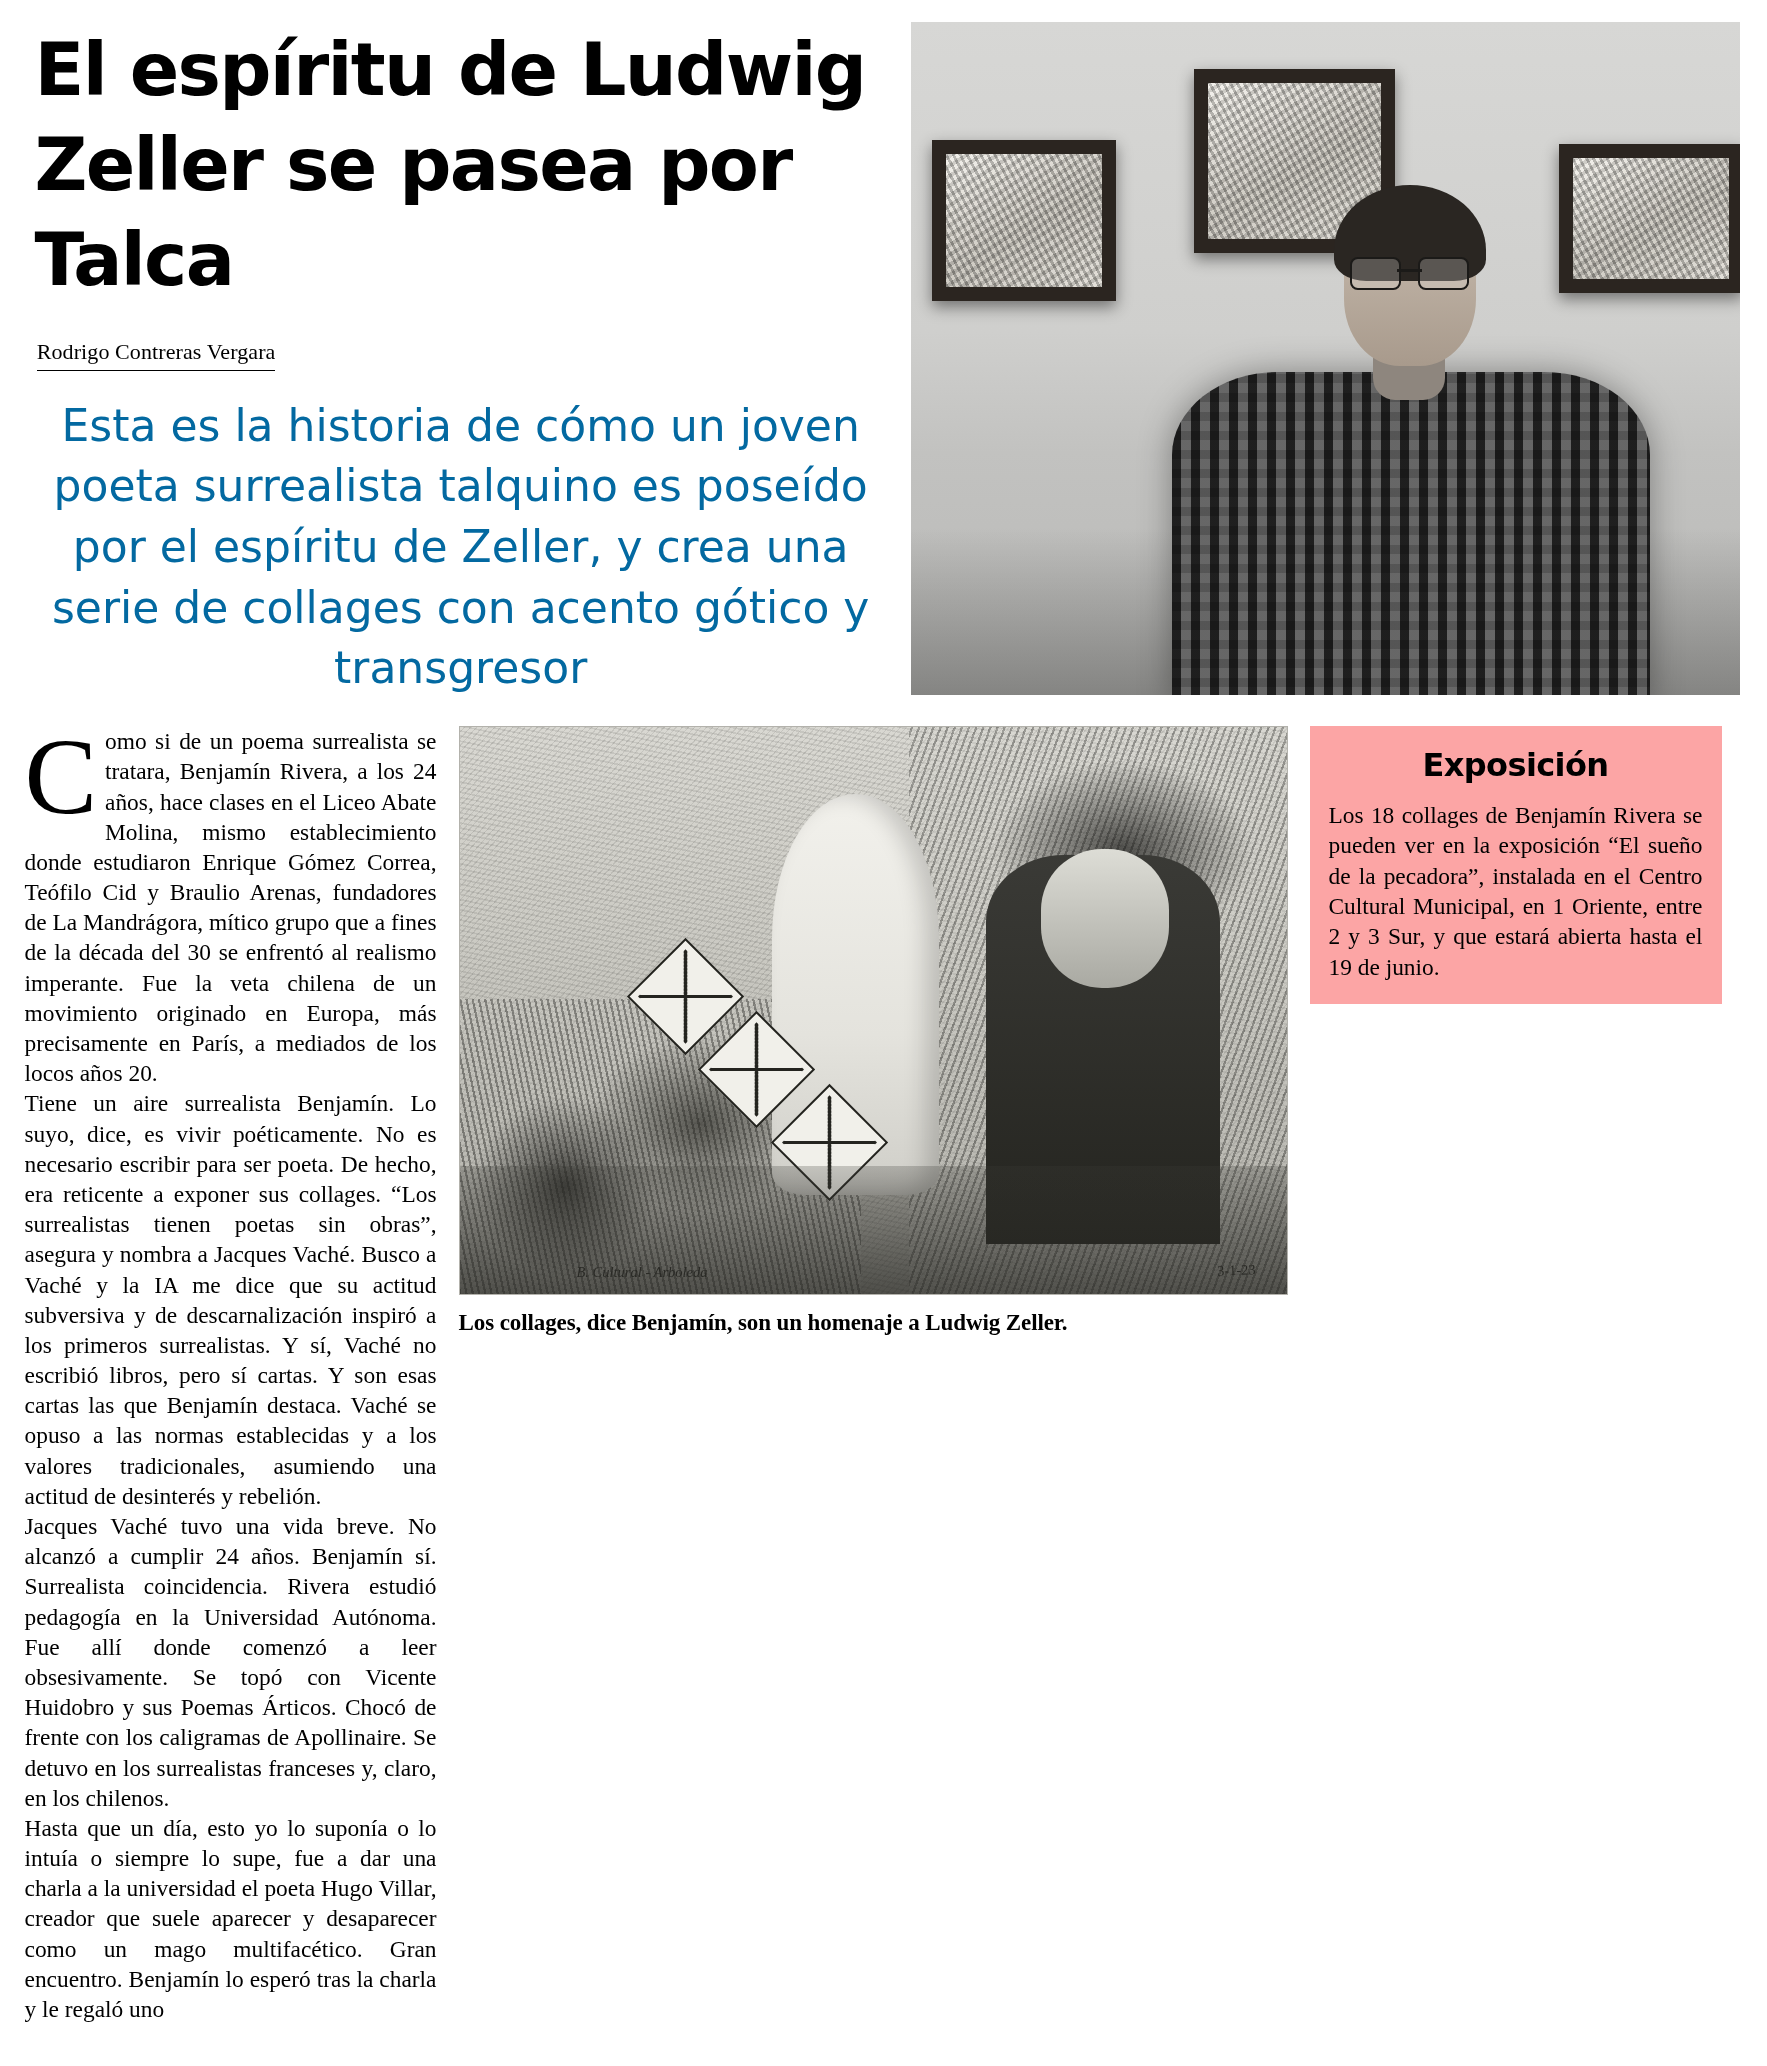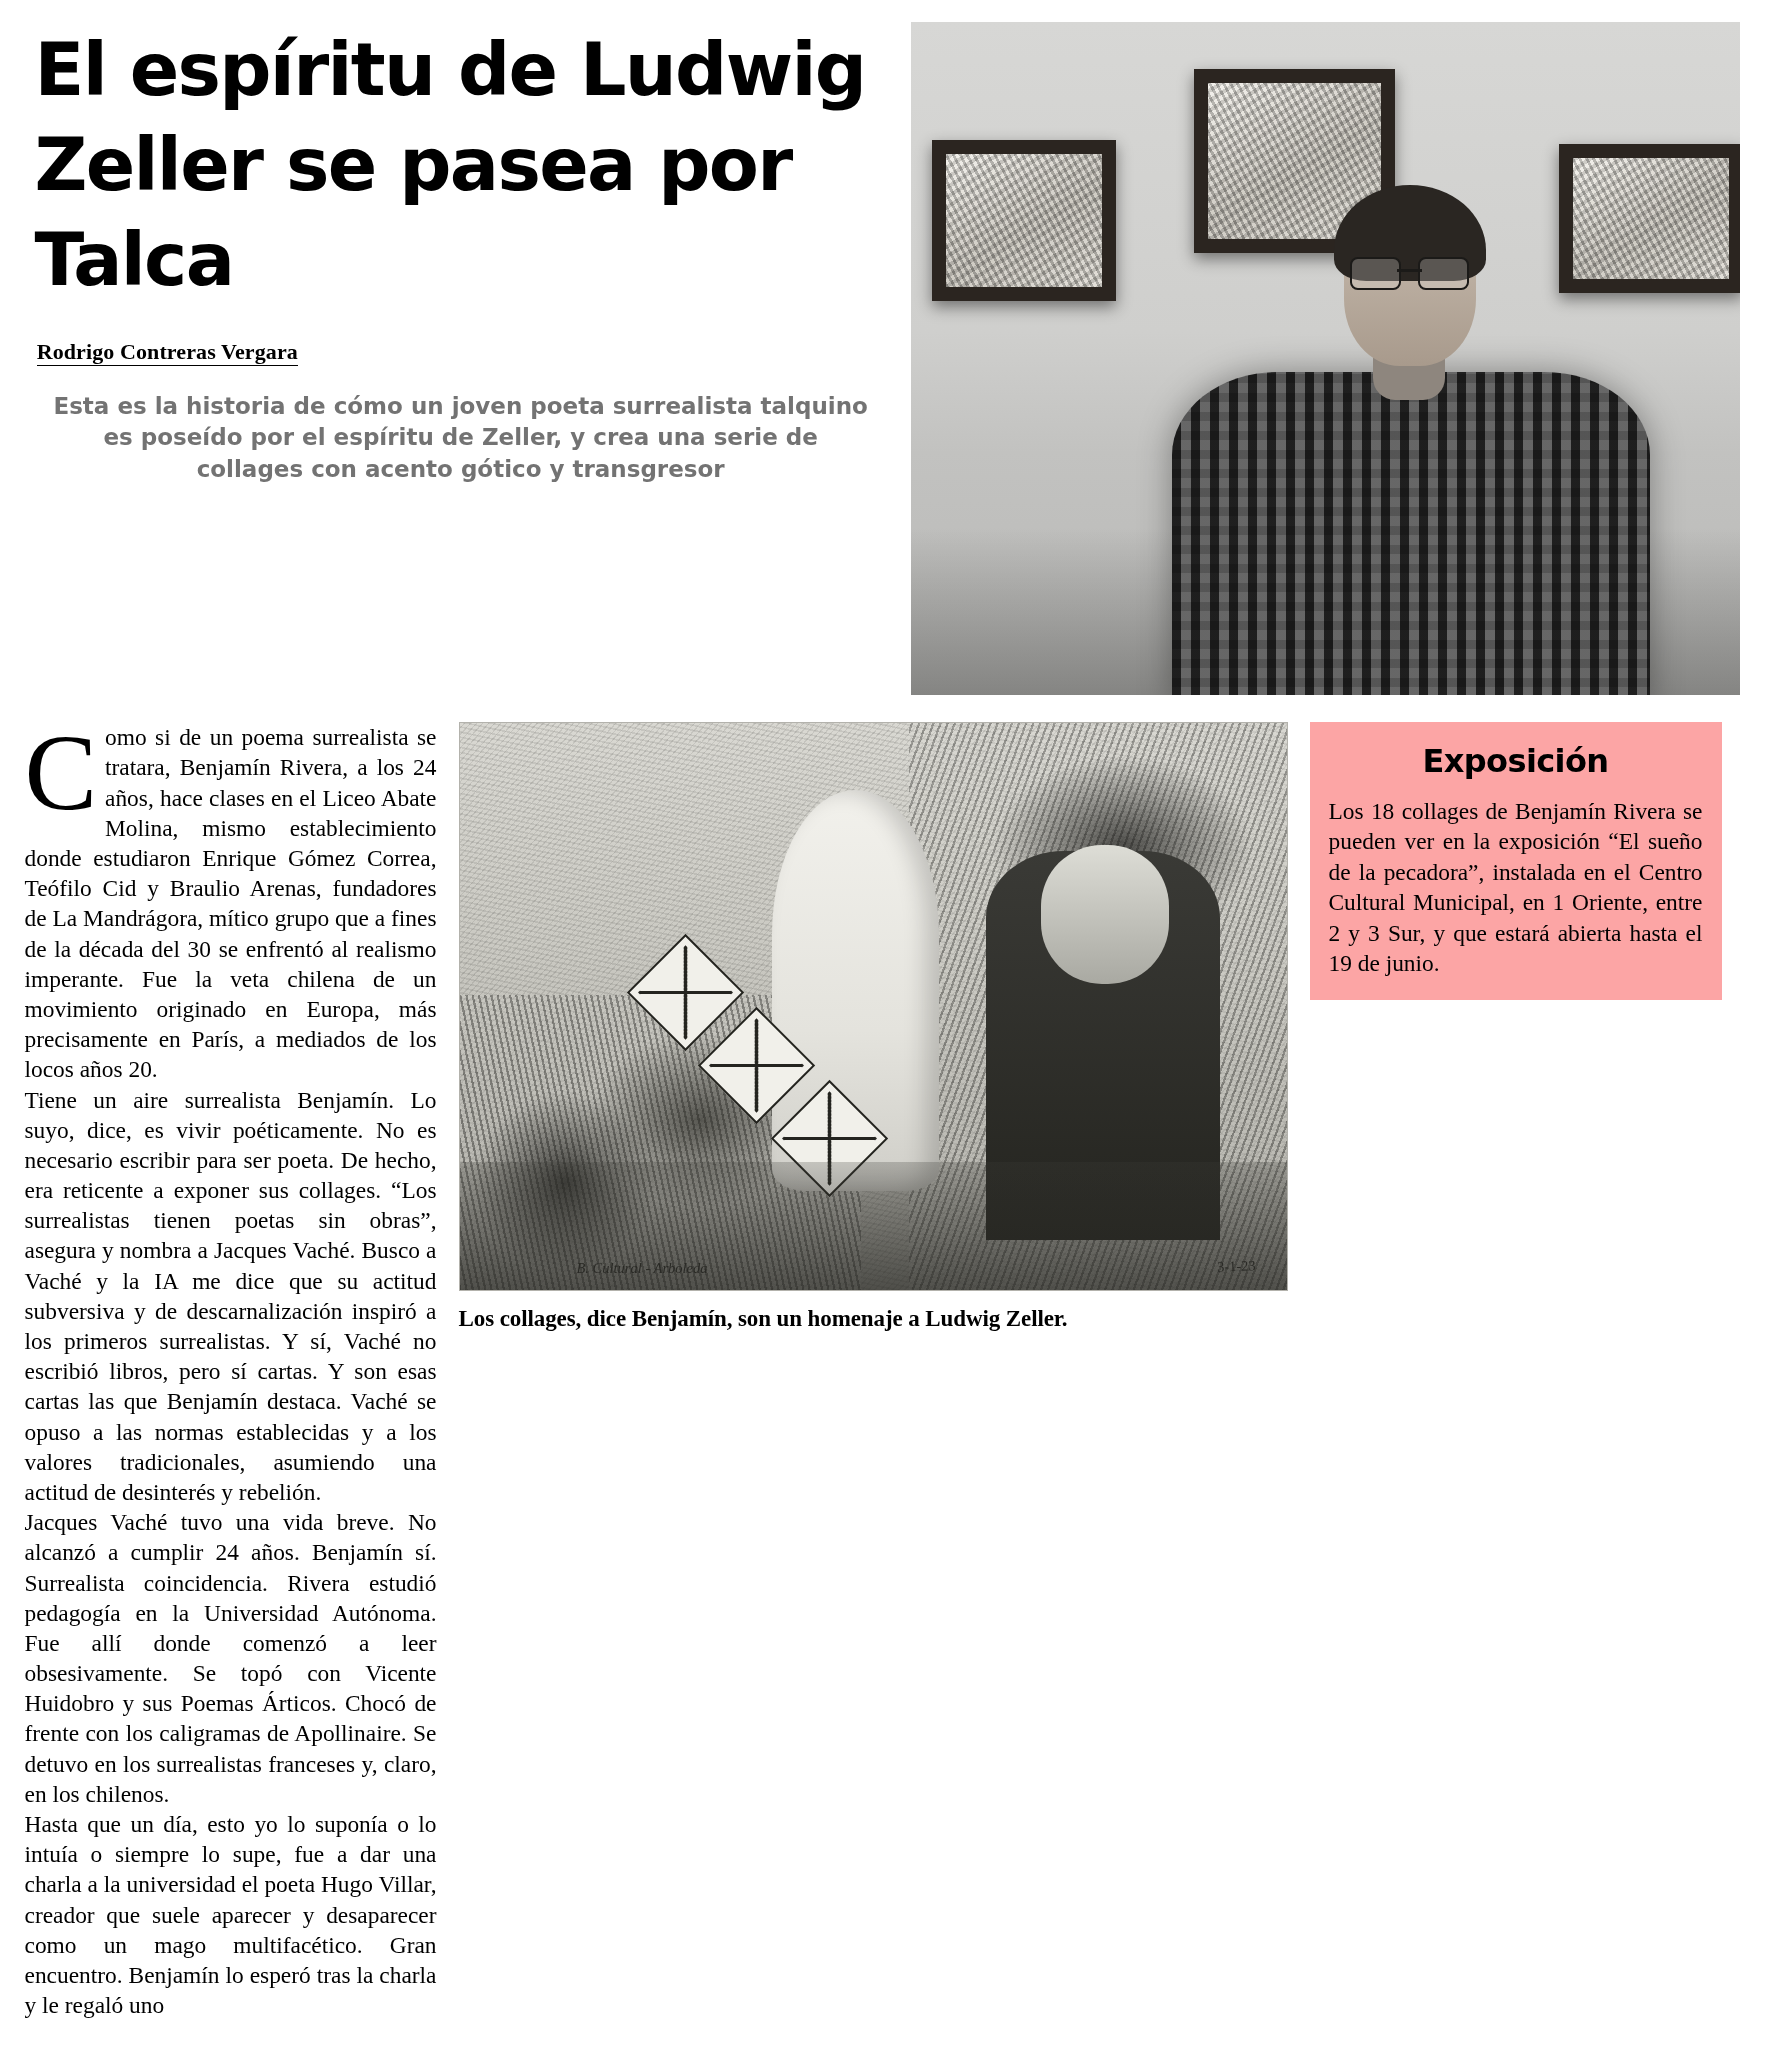--- a/index.html
+++ b/index.html
@@ -38,35 +38,36 @@
     font-family: "DejaVu Sans", sans-serif;
     font-weight: bold;
     font-size: 73px;
     line-height: 1.30;
     letter-spacing: -1.7px;
     margin: 0 0 0 10px;
     color: #000;
   }
   .byline {
     font-family: "Liberation Serif", serif;
-    font-weight: bold;
+    font-weight: normal;
     font-size: 22px;
     margin: 31px 0 0 12.2px;
+    padding-bottom: 5px;
     display: inline-block;
     border-bottom: 1.7px solid #000;
     letter-spacing: 0.1px;
   }
   .standfirst {
     font-family: "DejaVu Sans", sans-serif;
-    font-size: 23px;
+    font-size: 44px;
     line-height: 1.38;
     text-align: center;
     margin: 24.5px 6.7px 0 22px;
-    color: #737373;
-    font-weight: 700;
+    color: #0369a1;
+    font-weight: 400;
   }
 
   .top-right {
     flex: 1 1 auto;
     width: 829px;
     padding-top: 6.7px;
   }
   .photo-frame {
     width: 829px;
     height: 673px;

